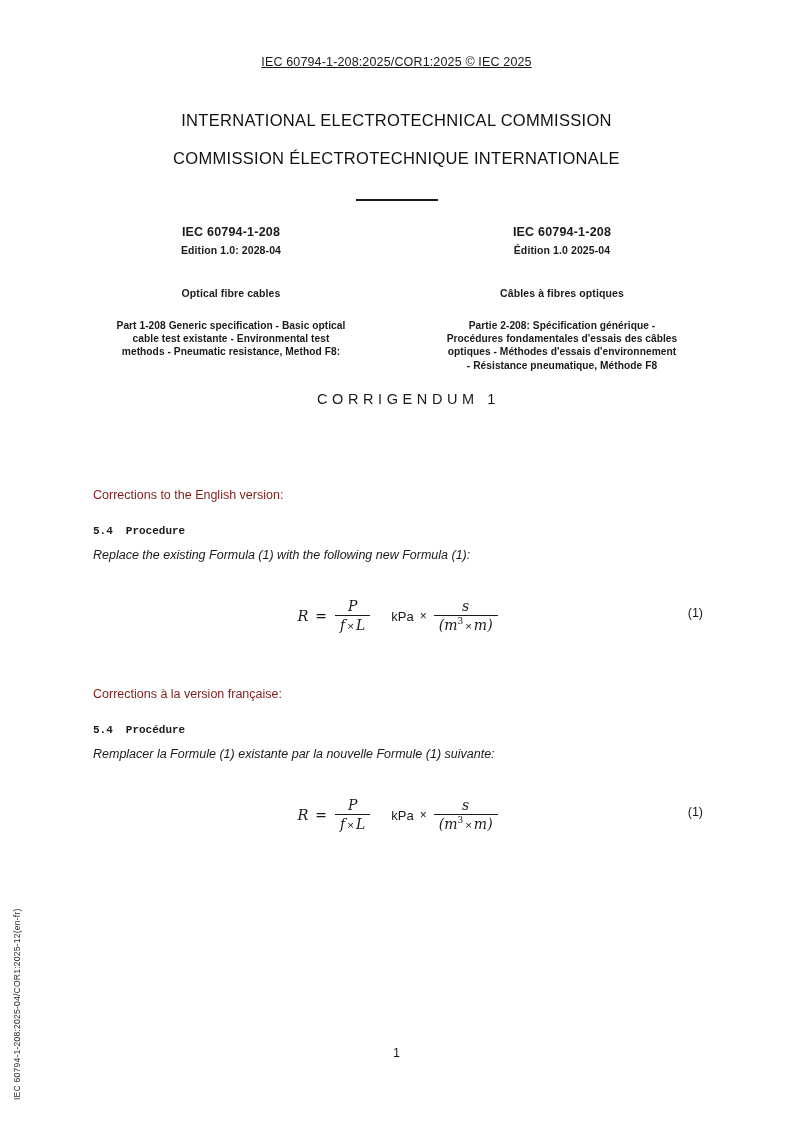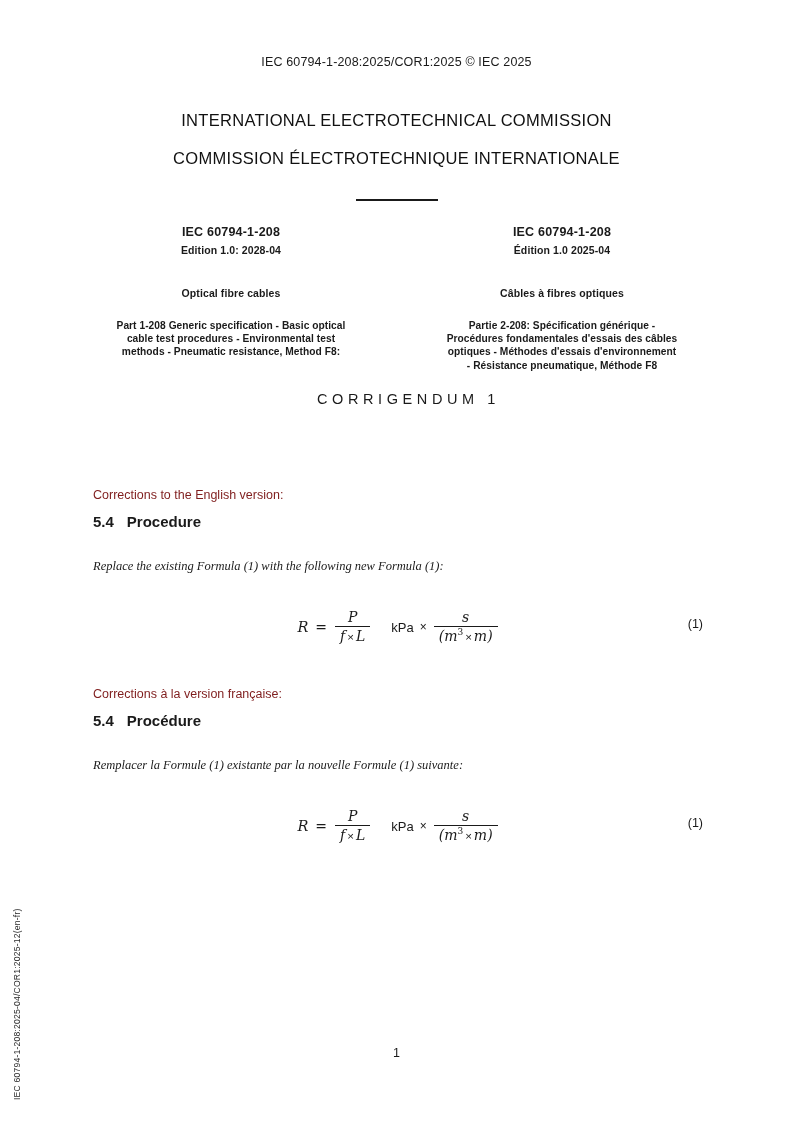--- a/index.html
+++ b/index.html
@@ -19,20 +19,21 @@
   
   .doc-header {
     position: absolute;
     top: 55px;
     left: 0;
     width: 793px;
     text-align: center;
     font-size: 12.5px;
     letter-spacing: 0.15px;
     color: #1a1a1a;
+    text-decoration: underline;
   }
 
   
   .org-block {
     position: absolute;
     top: 112px;
     left: 0;
     width: 793px;
     text-align: center;
   }
@@ -111,33 +112,33 @@
   }
   .sec-en { top: 489px; }
   .sec-fr { top: 688px; }
 
   .intro-line {
     font-size: 12.5px;
     line-height: 1.0;
     color: #7f1d1d;
   }
   .clause-head {
-    font-size: 15px;
-    font-weight: bold;
-    margin-top: 12px;
-    line-height: 1.0;
+    font-size: 11px;
+    font-weight: bold;
+    margin-top: 24px;
+    line-height: 1.0;
+    font-family: Liberation Mono, monospace;
   }
   .clause-head .clause-num { margin-right: 13px; }
   .instruction {
     font-size: 12.5px;
     font-style: italic;
-    margin-top: 31px;
-    line-height: 1.0;
-    color: #1a1a1a;
-    font-family: Liberation Serif, serif;
+    margin-top: 12px;
+    line-height: 1.0;
+    color: #1a1a1a;
   }
 
   
   .formula-row {
     position: relative;
     margin-top: 28px;
     height: 54px;
   }
   .formula {
     position: absolute;
@@ -259,21 +260,21 @@
 </div>
 
 <div class="ref-columns">
 
   <div class="ref-col">
     <div class="ref-number">IEC 60794-1-208</div>
     <div class="ref-edition">Edition 1.0:  2028-04</div>
     <div class="ref-subject">Optical fibre cables</div>
     <div class="ref-title">
       <div>Part 1-208 Generic specification - Basic optical</div>
-      <div>cable test procedures - Environmental test</div>
+      <div>cable test existante - Environmental test</div>
       <div>methods - Pneumatic resistance, Method F8:</div>
     </div>
   </div>
 
   <div class="ref-col">
     <div class="ref-number">IEC 60794-1-208</div>
     <div class="ref-edition">Édition 1.0  2025-04</div>
     <div class="ref-subject">Câbles à fibres optiques</div>
     <div class="ref-title">
       <div>Partie 2-208: Spécification générique -</div>

